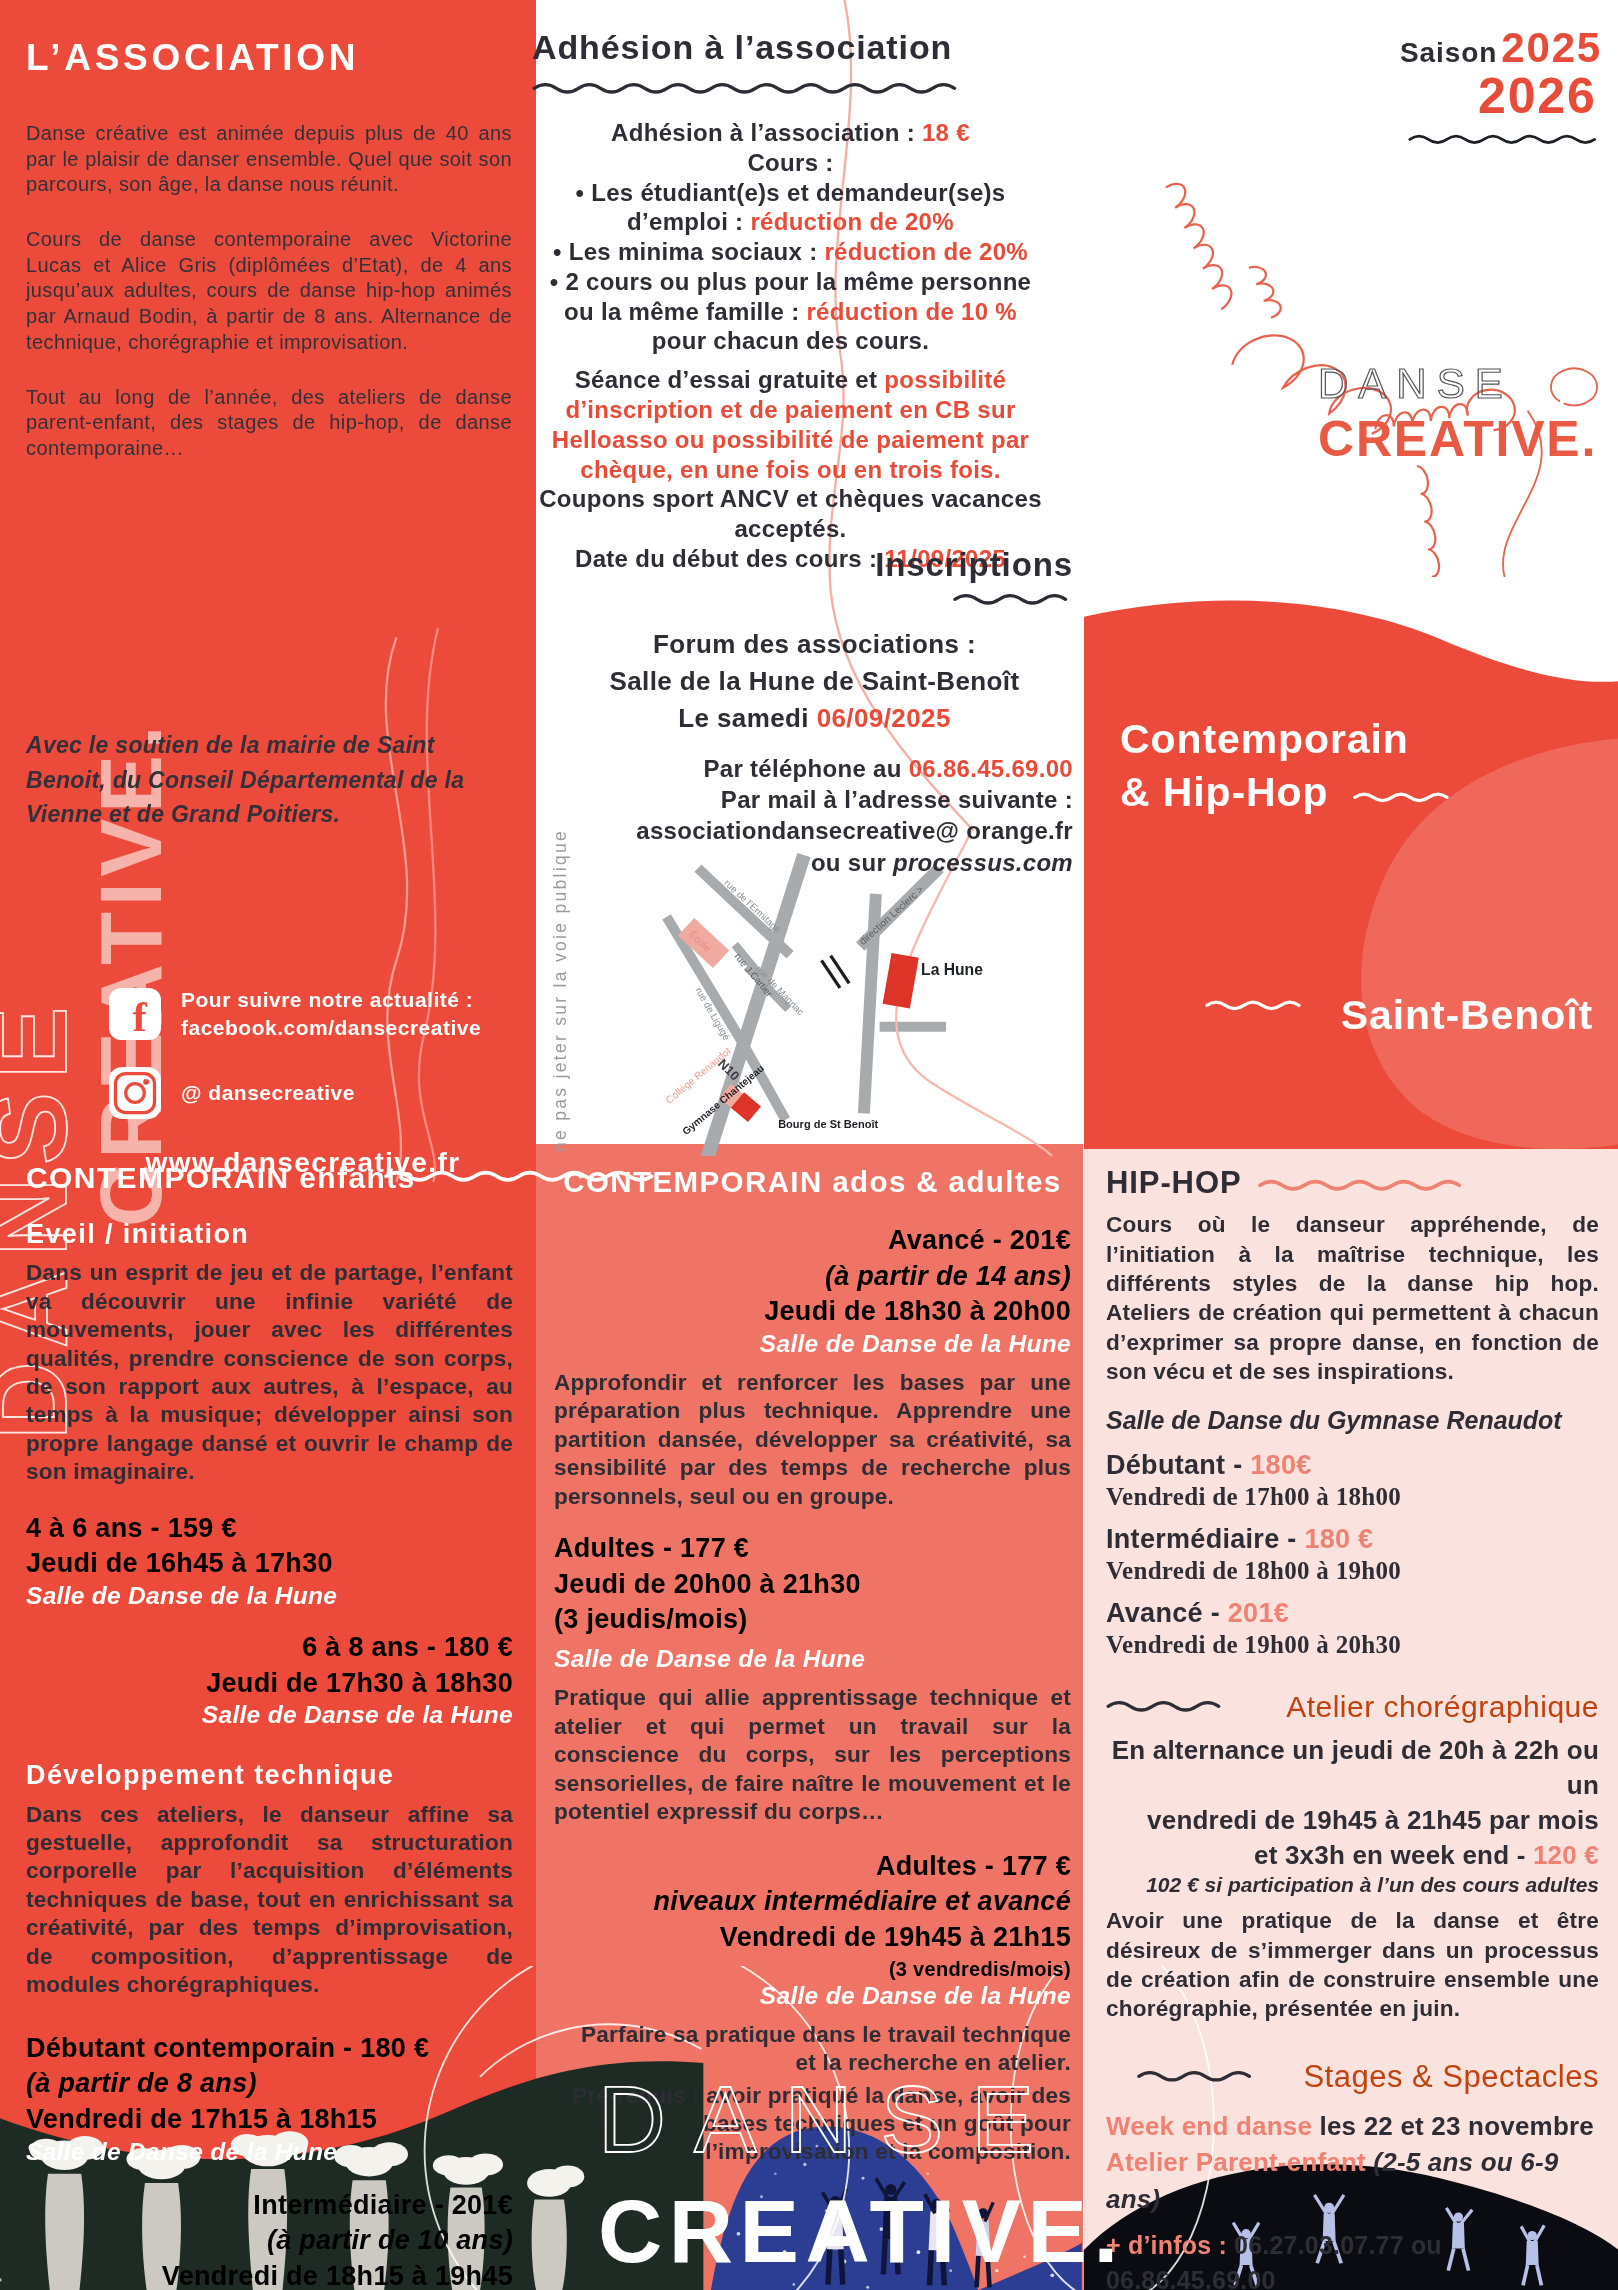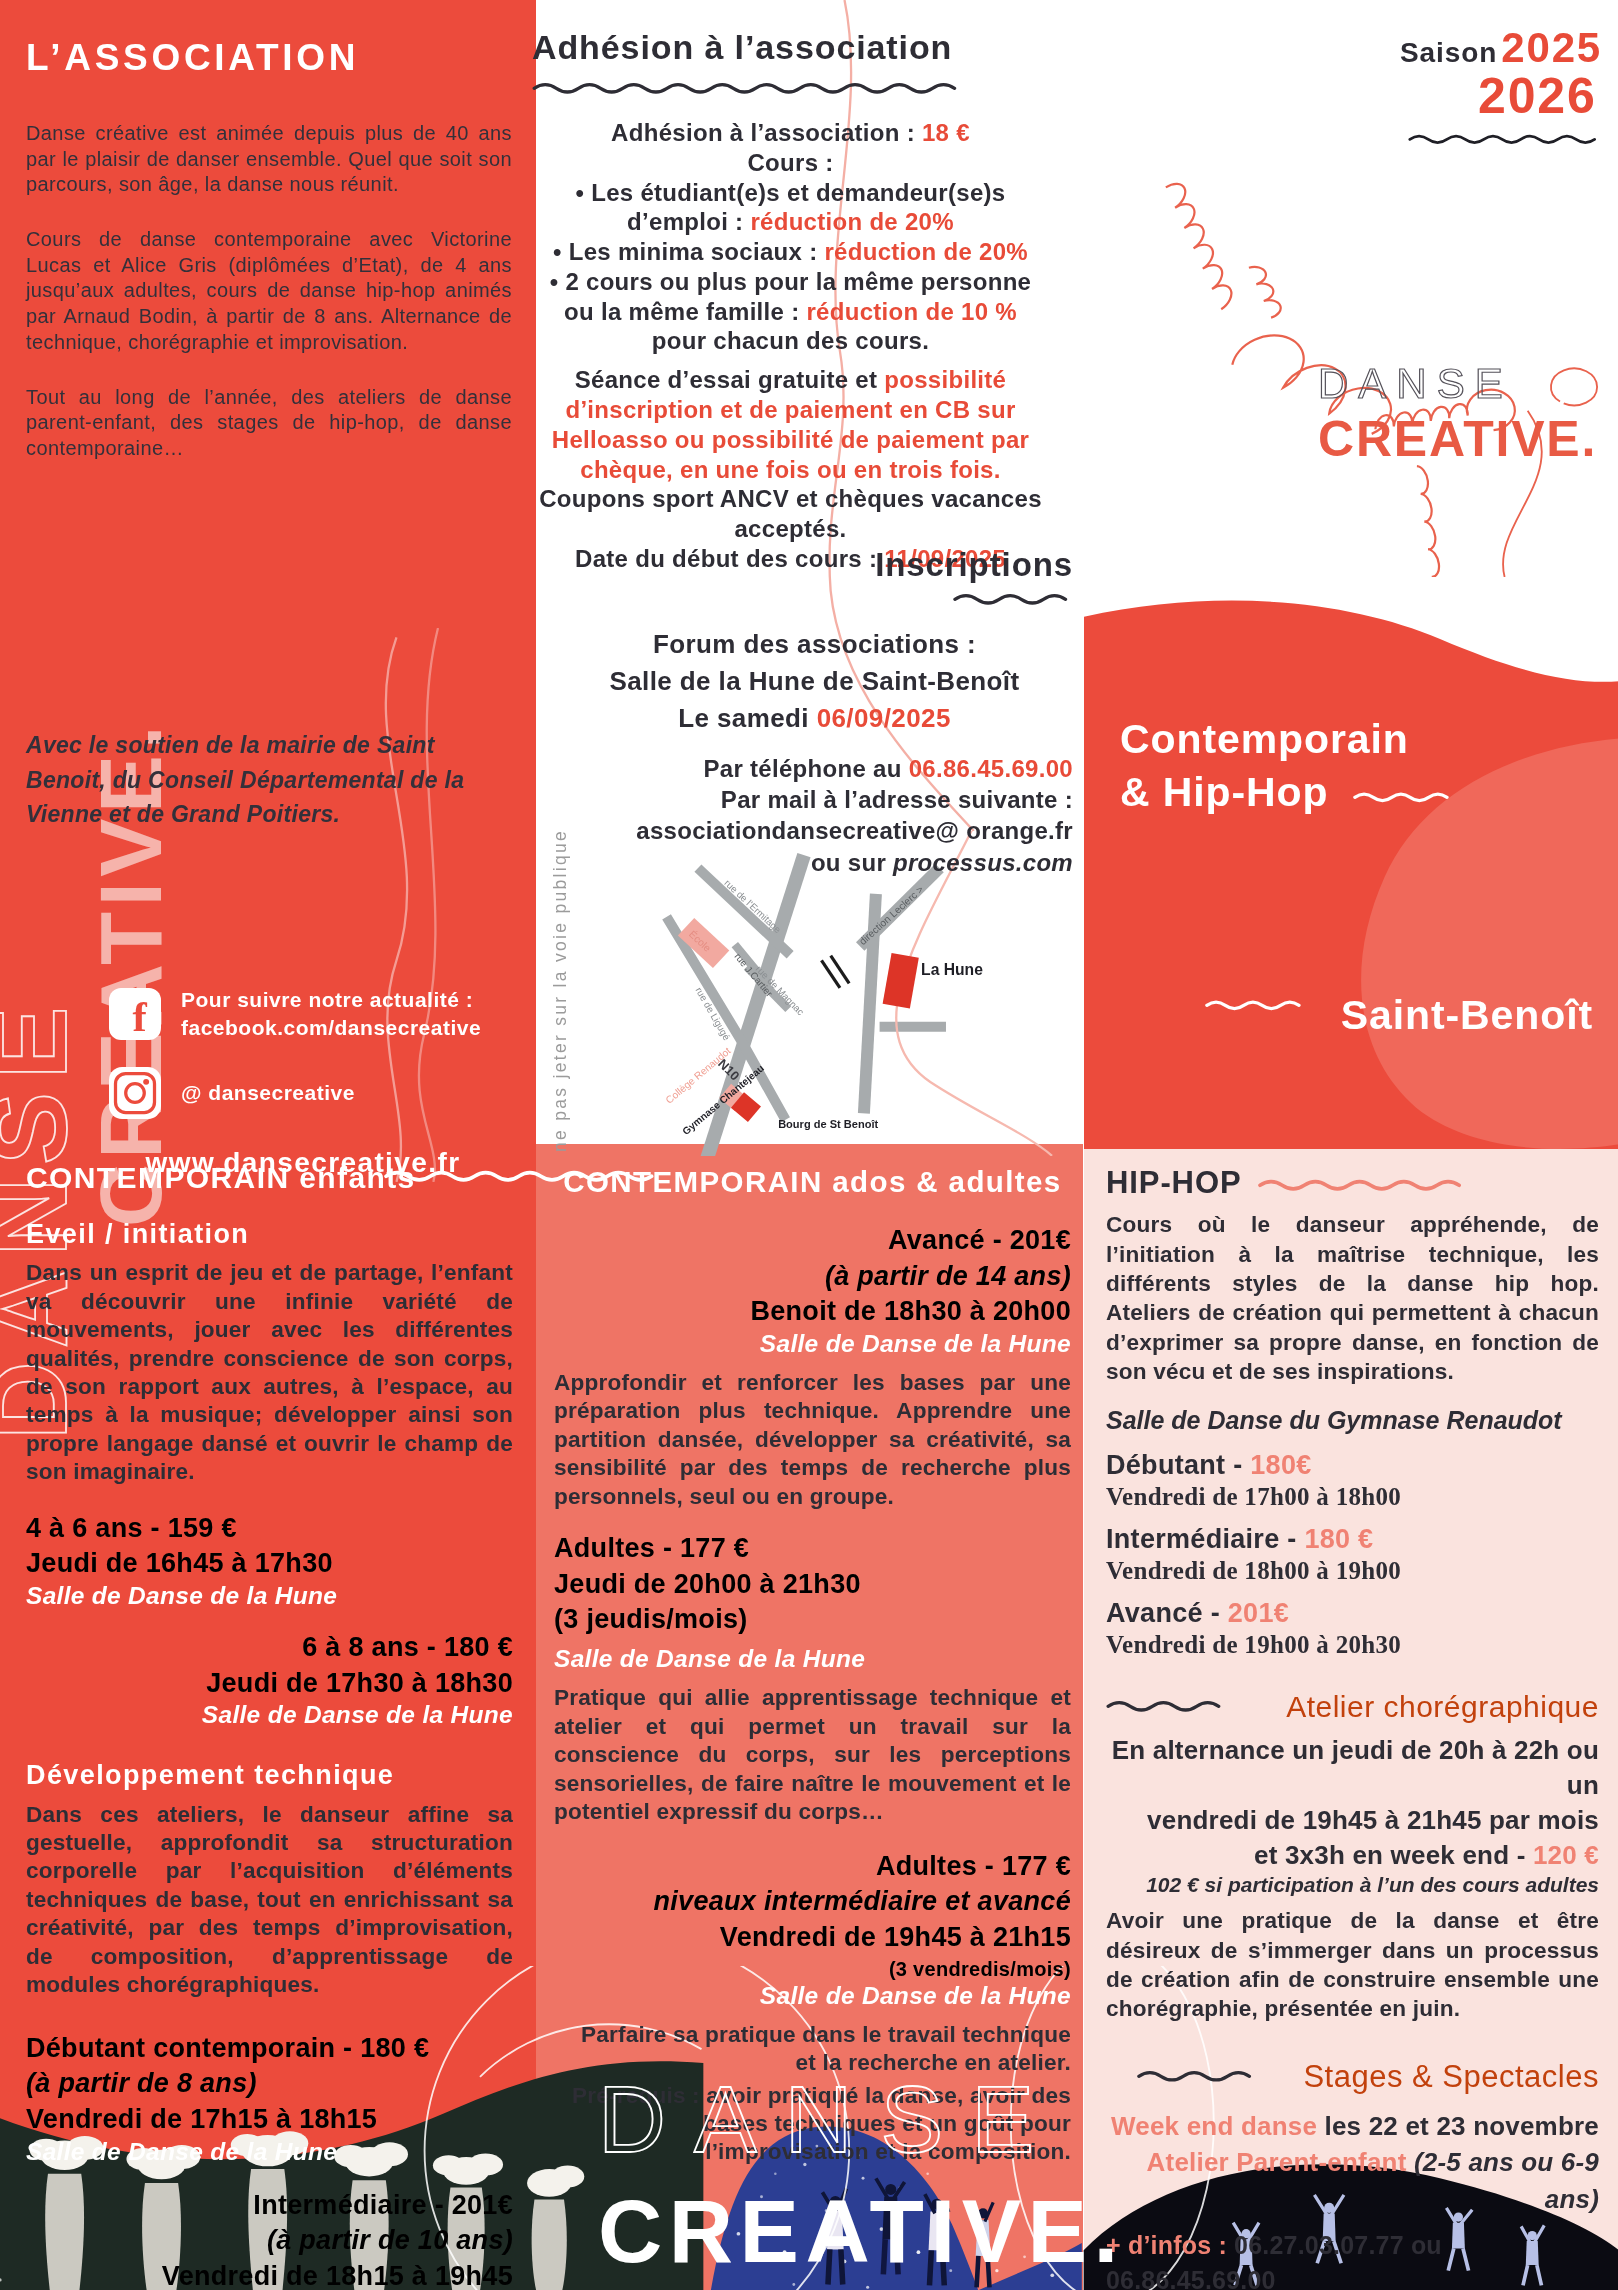--- a/index.html
+++ b/index.html
@@ -430,21 +430,21 @@
 
     </div>
   </div>
 
   <div class="txt" style="left:554px; top:1165px; width:517px;">
     <div class="ados-title">CONTEMPORAIN ados &amp; adultes</div>
 
     <div class="tr" style="margin-top:24px;">
       <div class="crs white">Avancé - 201€</div>
       <div class="crs white it">(à partir de 14 ans)</div>
-      <div class="crs white">Benoit de 18h30 à 20h00</div>
+      <div class="crs white">Jeudi de 18h30 à 20h00</div>
       <div class="place">Salle de Danse de la Hune</div>
     </div>
     <div class="para" style="margin-top:11px;">Approfondir et renforcer les bases par une préparation plus technique. Apprendre une partition dansée, développer sa créativité, sa sensibilité par des temps de recherche plus personnels, seul ou en groupe.</div>
 
     <div style="margin-top:20px;">
       <div class="crs white">Adultes - 177 €</div>
       <div class="crs white">Jeudi de 20h00 à 21h30</div>
       <div class="crs white">(3 jeudis/mois)</div>
       <div class="place" style="margin-top:7.4px;">Salle de Danse de la Hune</div>
     </div>
@@ -502,21 +502,21 @@
       <div class="note-it">102 € si participation à l’un des cours adultes</div>
     </div>
     <div class="hh-para" style="margin-top:9.2px;">Avoir une pratique de la danse et être désireux de s’immerger dans un processus de création afin de construire ensemble une chorégraphie, présentée en juin.</div>
 
     <div style="display:flex; align-items:center; margin-top:35px;">
       <svg width="129" height="16.6" viewBox="0 0 140 18" style="margin-left:31px;">
         <path class="wv" d="M2 9 Q14 1 26 9 T50 9 T74 9 T98 9 T122 9" stroke="#2E2D35" stroke-width="3.5"></path>
       </svg>
       <span class="red-head" style="margin-left:auto; font-size:31px;">Stages &amp; Spectacles</span>
     </div>
-    <div style="margin-top:13px; text-align:right;">
+    <div style="margin-top:13px; text-align:left;">
       <div class="stg"><span class="salmon">Week end danse </span><span>les 22 et 23 novembre</span></div>
       <div class="stg"><span class="salmon">Atelier Parent-enfant </span><span class="it">(2-5 ans ou 6-9 ans)</span></div>
     </div>
     <div class="stg" style="margin-top:11px; font-size:25px;"><span class="salmon">+ d’infos : </span><span>06.27.03.07.77 ou 06.86.45.69.00</span></div>
 
   </div>
 
 </div>
 
 

